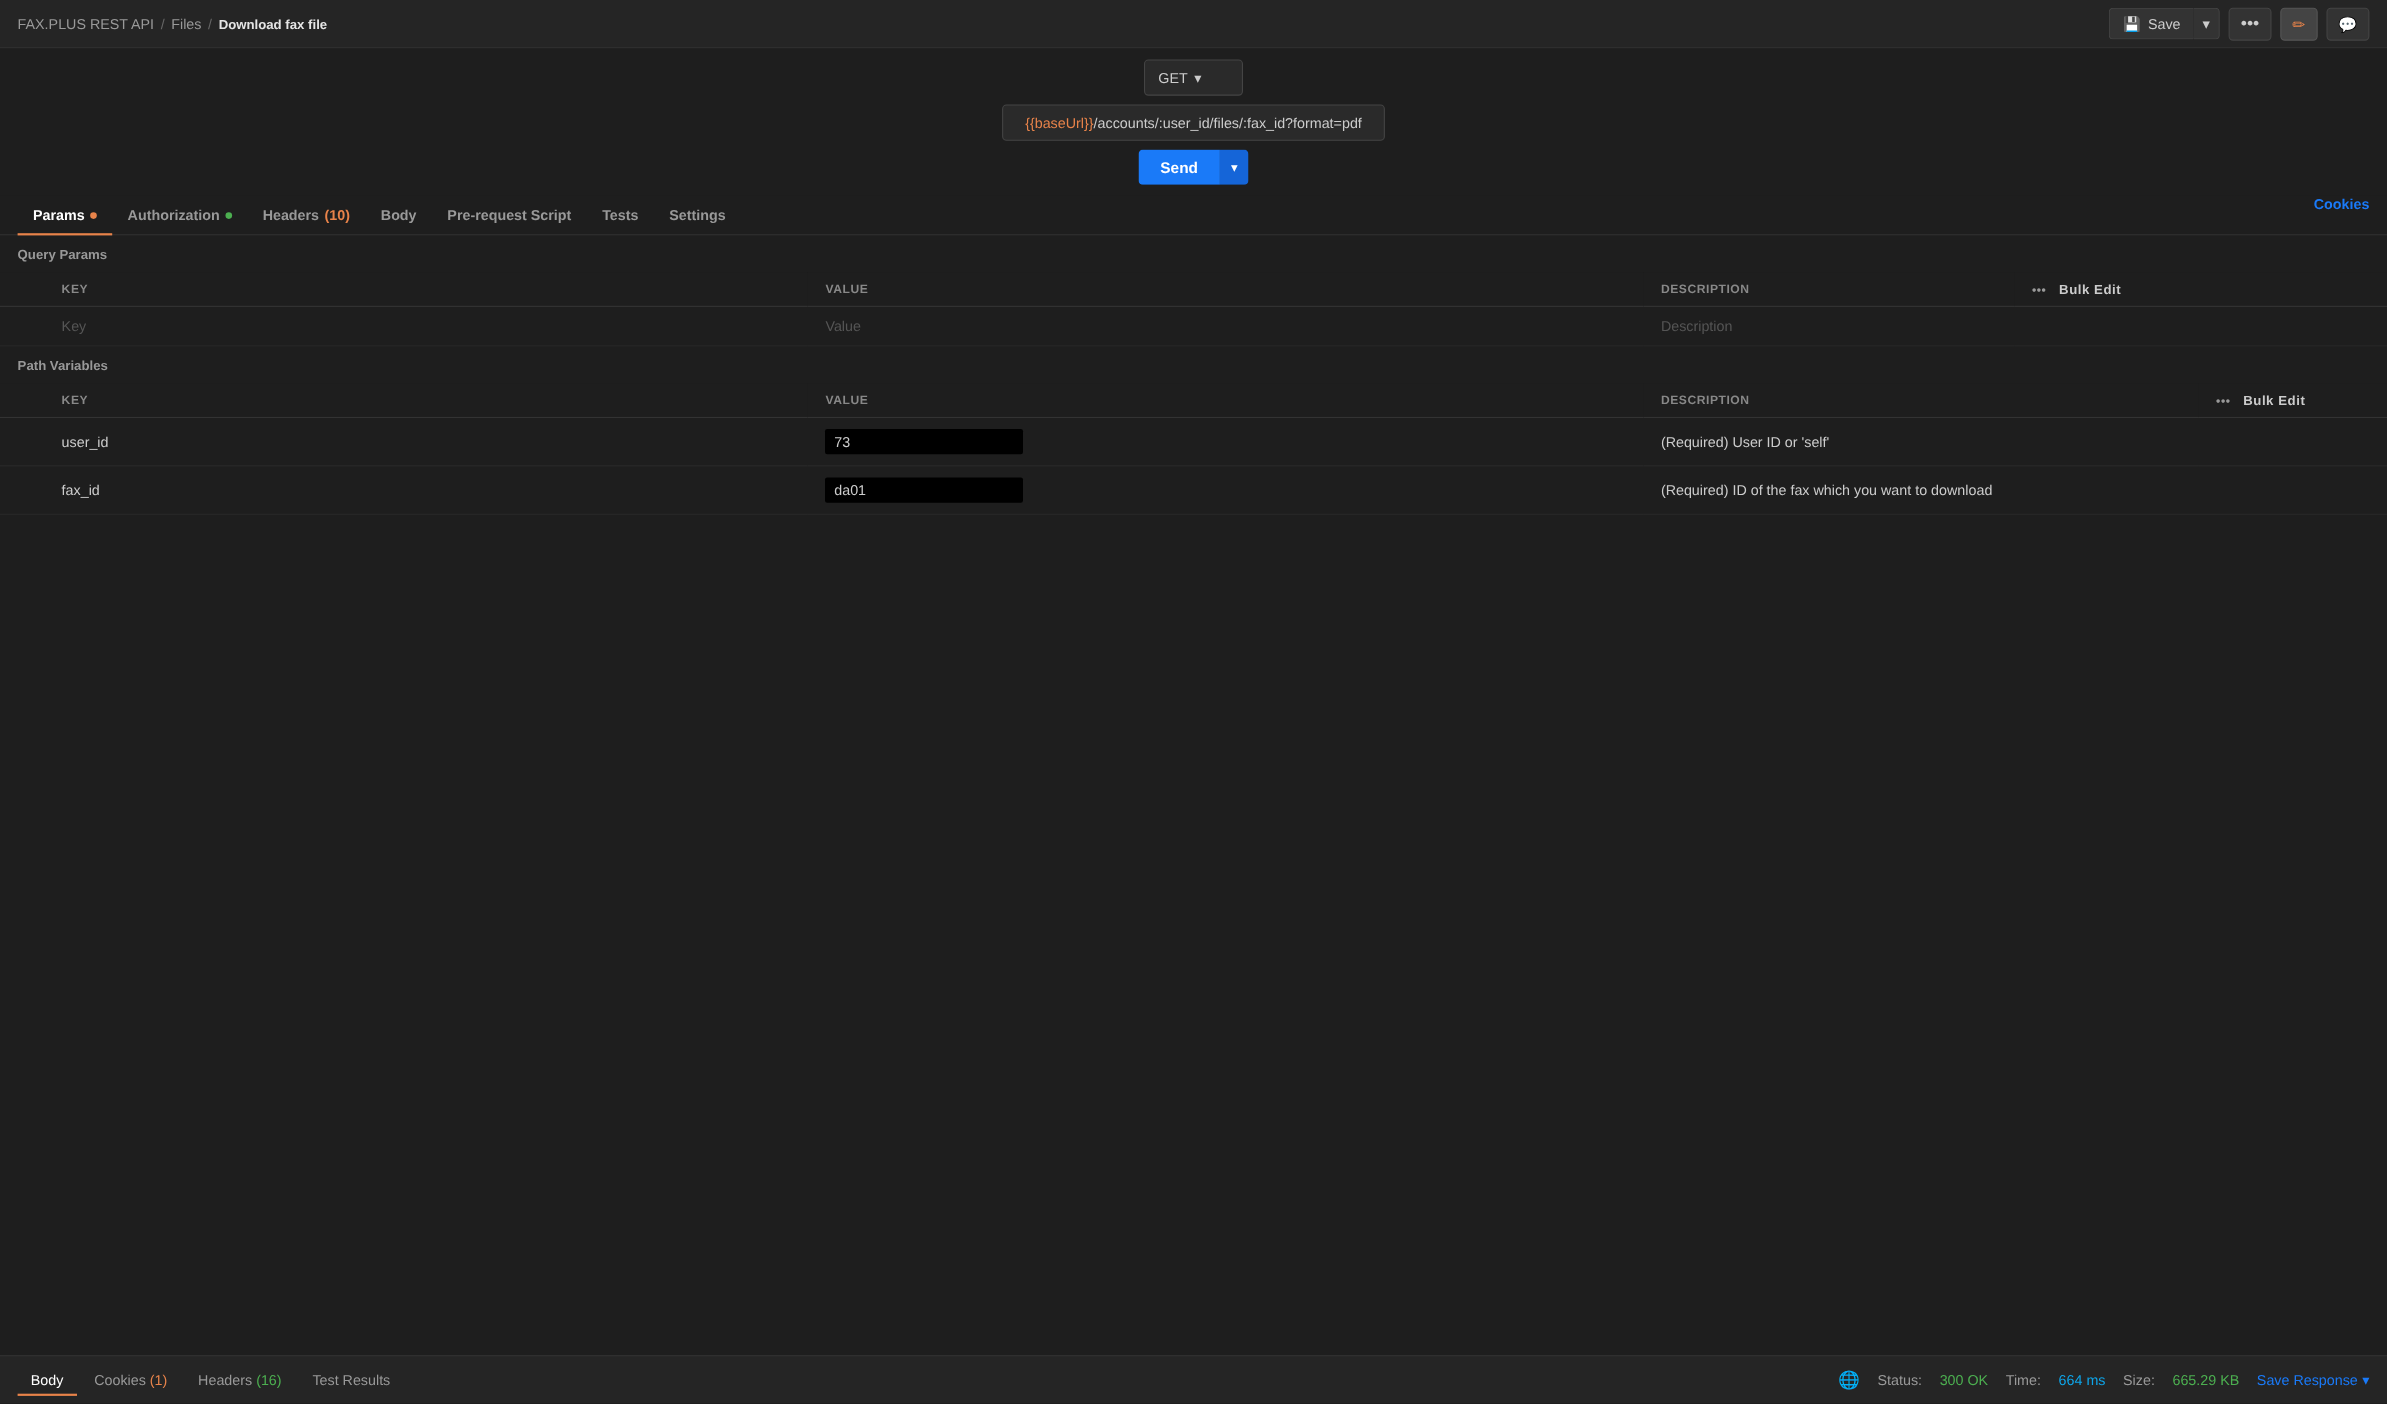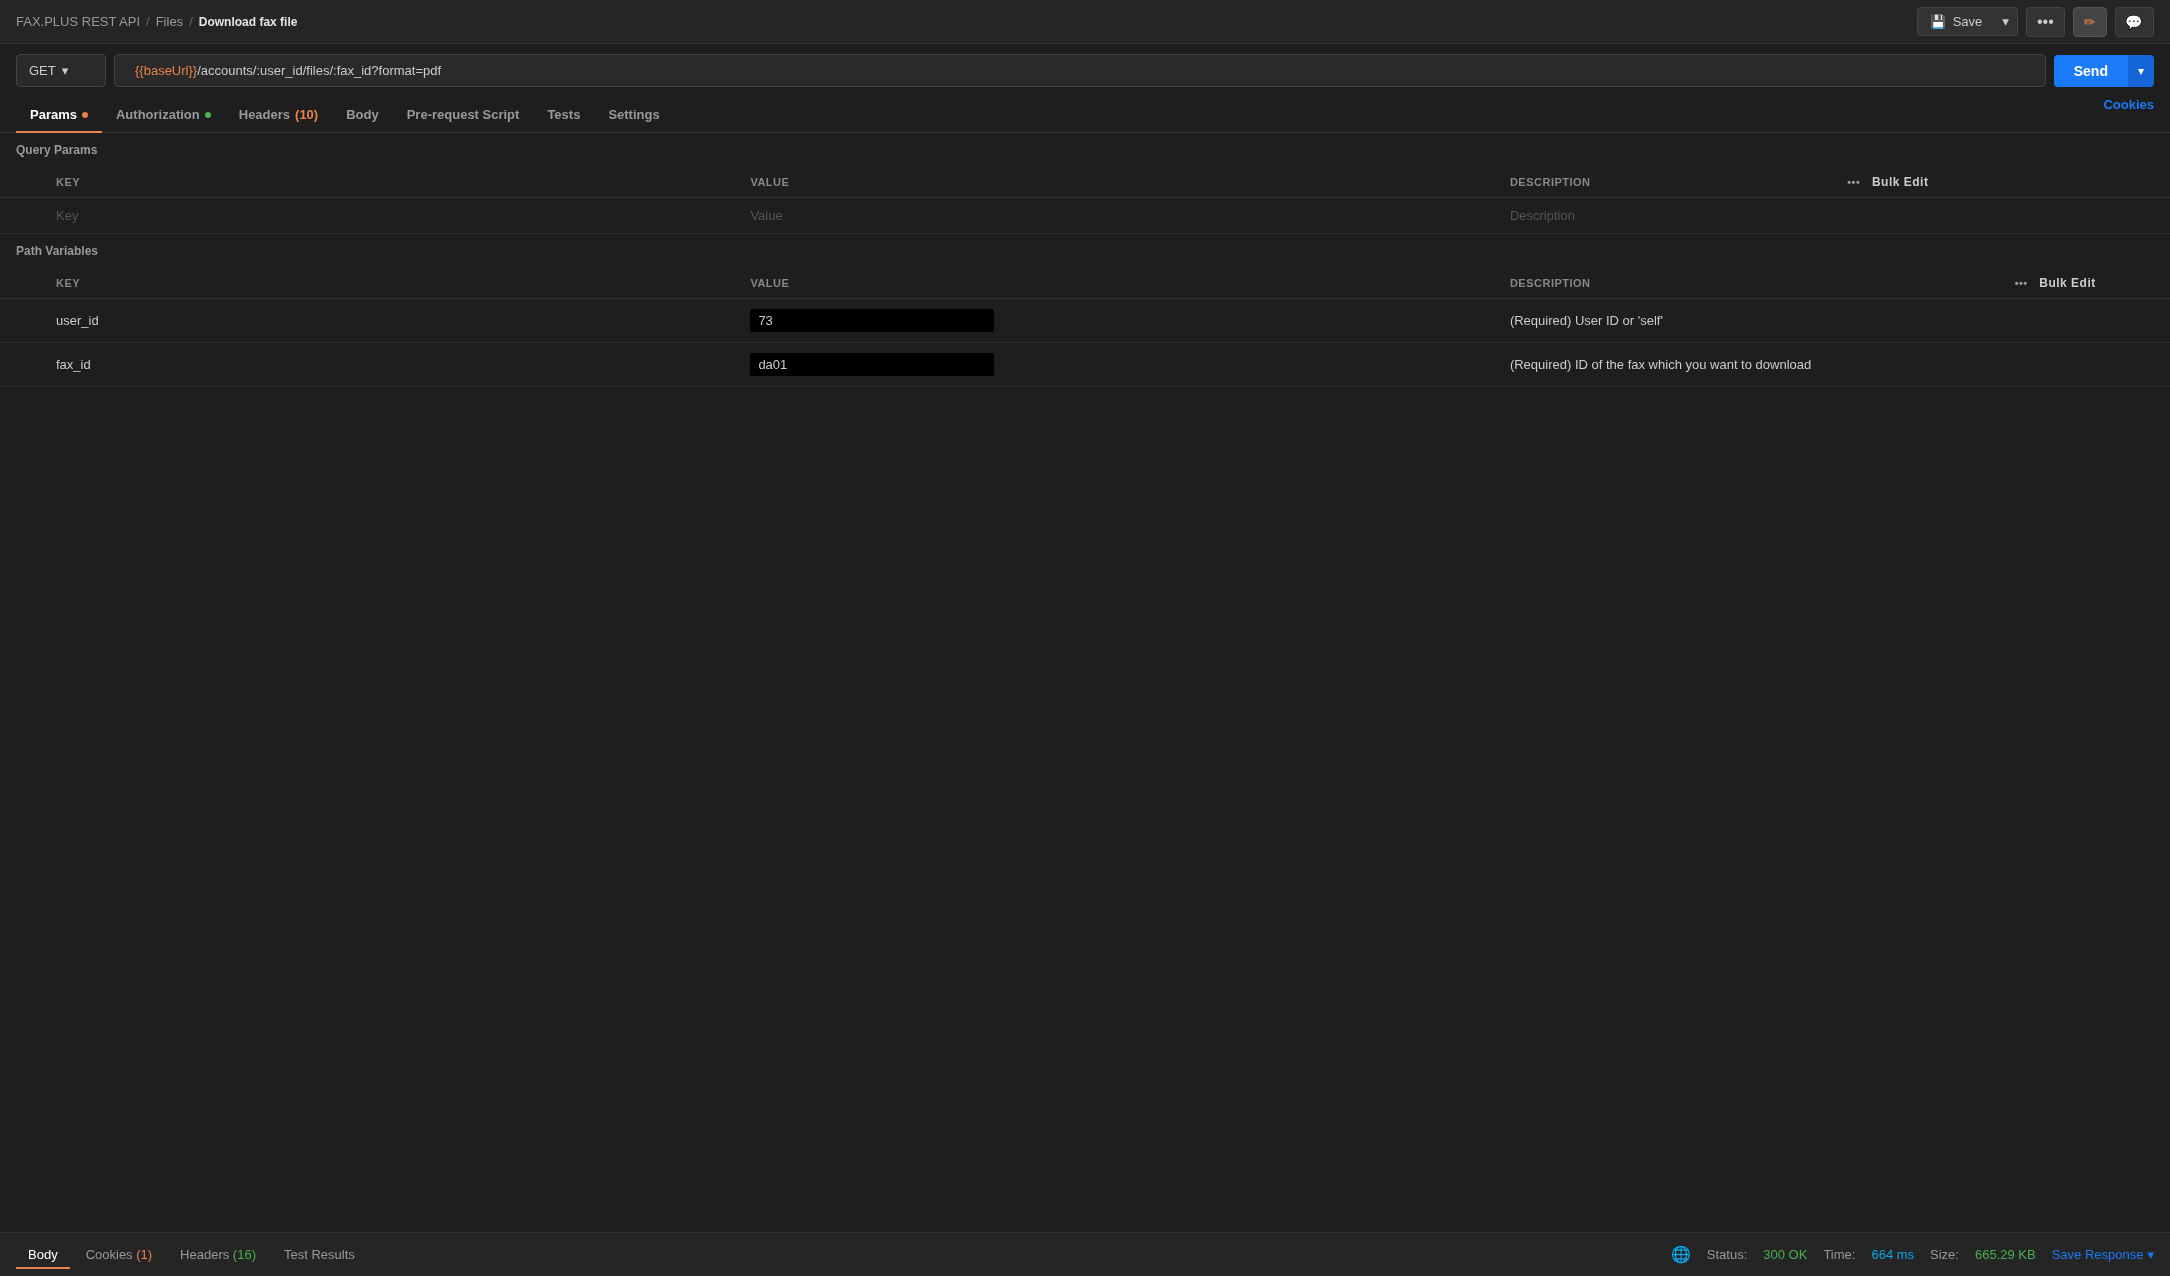--- a/index.html
+++ b/index.html
@@ -102,20 +102,21 @@
     }
 
     
     .url-bar {
       display: flex;
       align-items: center;
       padding: 10px 16px;
       gap: 8px;
       background: #1e1e1e;
       flex-shrink: 0;
+      flex-direction: column;
     }
     .method-select {
       background: #2a2a2a;
       border: 1px solid #444;
       color: #ccc;
       padding: 8px 12px;
       border-radius: 4px;
       cursor: pointer;
       font-size: 13px;
       display: flex;
@@ -289,21 +290,21 @@
       height: 16px;
       accent-color: #1a7af8;
       cursor: pointer;
     }
     .value-input {
       background: #000;
       border: none;
       color: #ccc;
       padding: 4px 8px;
       font-size: 13px;
-      width: 244px;
+      width: 180px;
       border-radius: 2px;
     }
 
     
     .bottom-bar {
       background: #252525;
       border-top: 1px solid #333;
       display: flex;
       align-items: center;
       padding: 0 16px;

